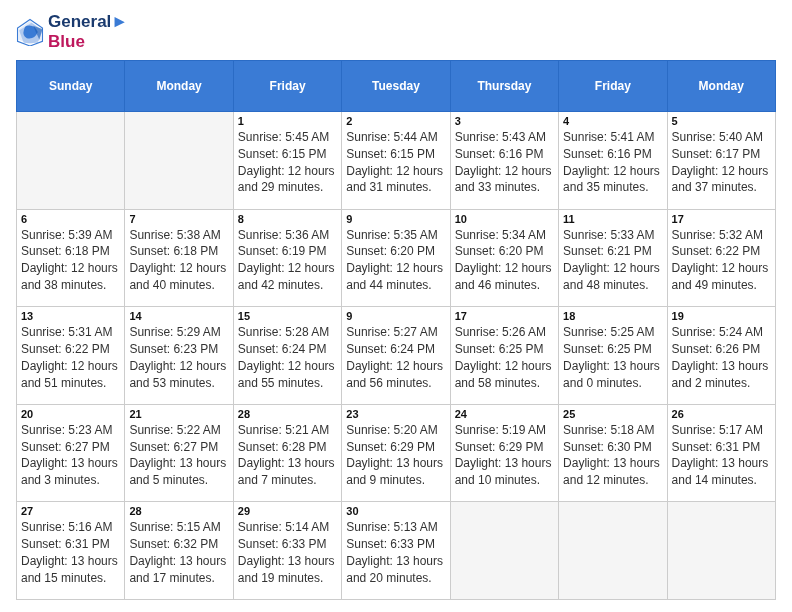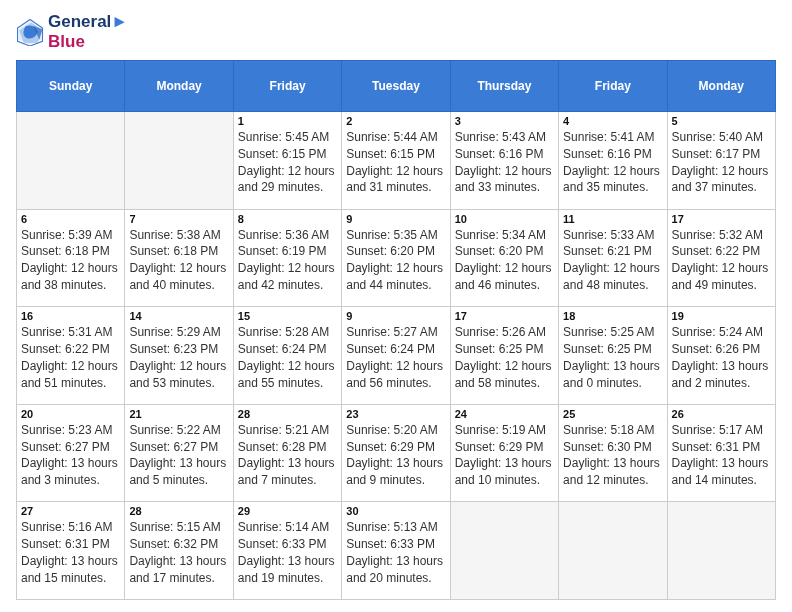--- a/index.html
+++ b/index.html
@@ -170,21 +170,21 @@
             <div class="day-num">11</div>
             <div class="day-info">Sunrise: 5:33 AM<br>Sunset: 6:21 PM<br>Daylight: 12 hours and 48 minutes.</div>
           </td>
           <td>
             <div class="day-num">17</div>
             <div class="day-info">Sunrise: 5:32 AM<br>Sunset: 6:22 PM<br>Daylight: 12 hours and 49 minutes.</div>
           </td>
         </tr>
         <tr>
           <td>
-            <div class="day-num">16</div>
+            <div class="day-num">13</div>
             <div class="day-info">Sunrise: 5:31 AM<br>Sunset: 6:22 PM<br>Daylight: 12 hours and 51 minutes.</div>
           </td>
           <td>
             <div class="day-num">14</div>
             <div class="day-info">Sunrise: 5:29 AM<br>Sunset: 6:23 PM<br>Daylight: 12 hours and 53 minutes.</div>
           </td>
           <td>
             <div class="day-num">15</div>
             <div class="day-info">Sunrise: 5:28 AM<br>Sunset: 6:24 PM<br>Daylight: 12 hours and 55 minutes.</div>
           </td>

